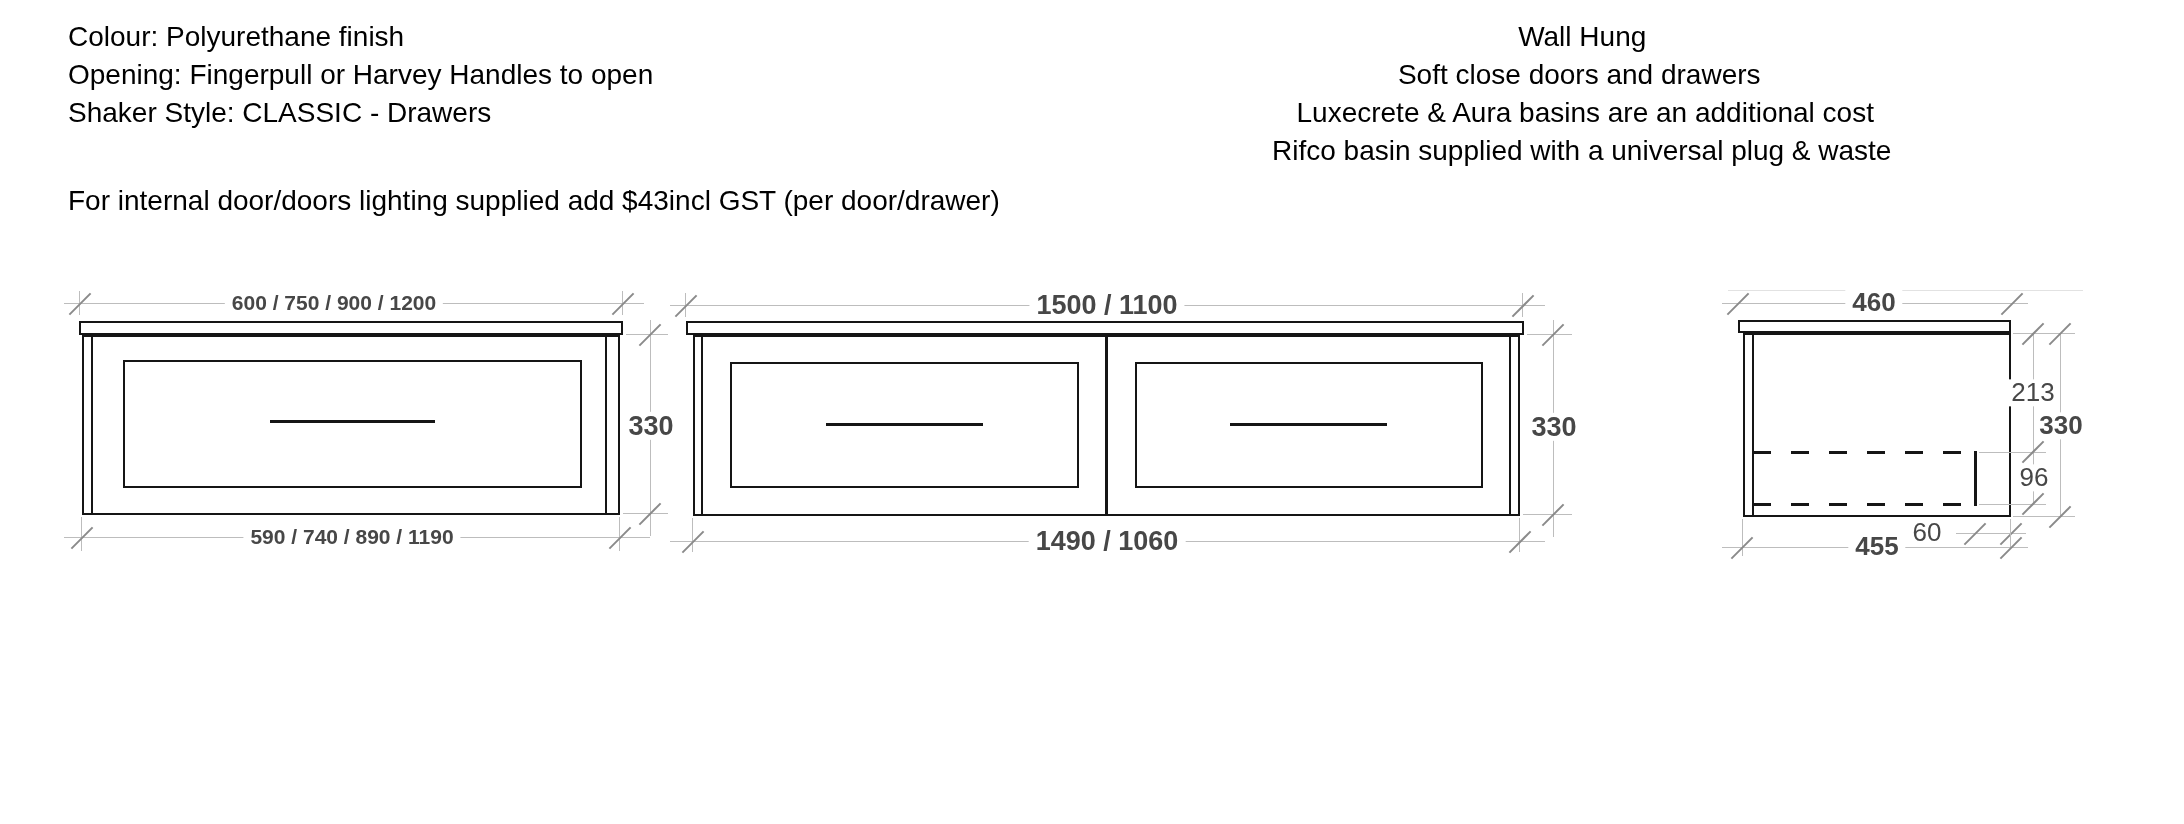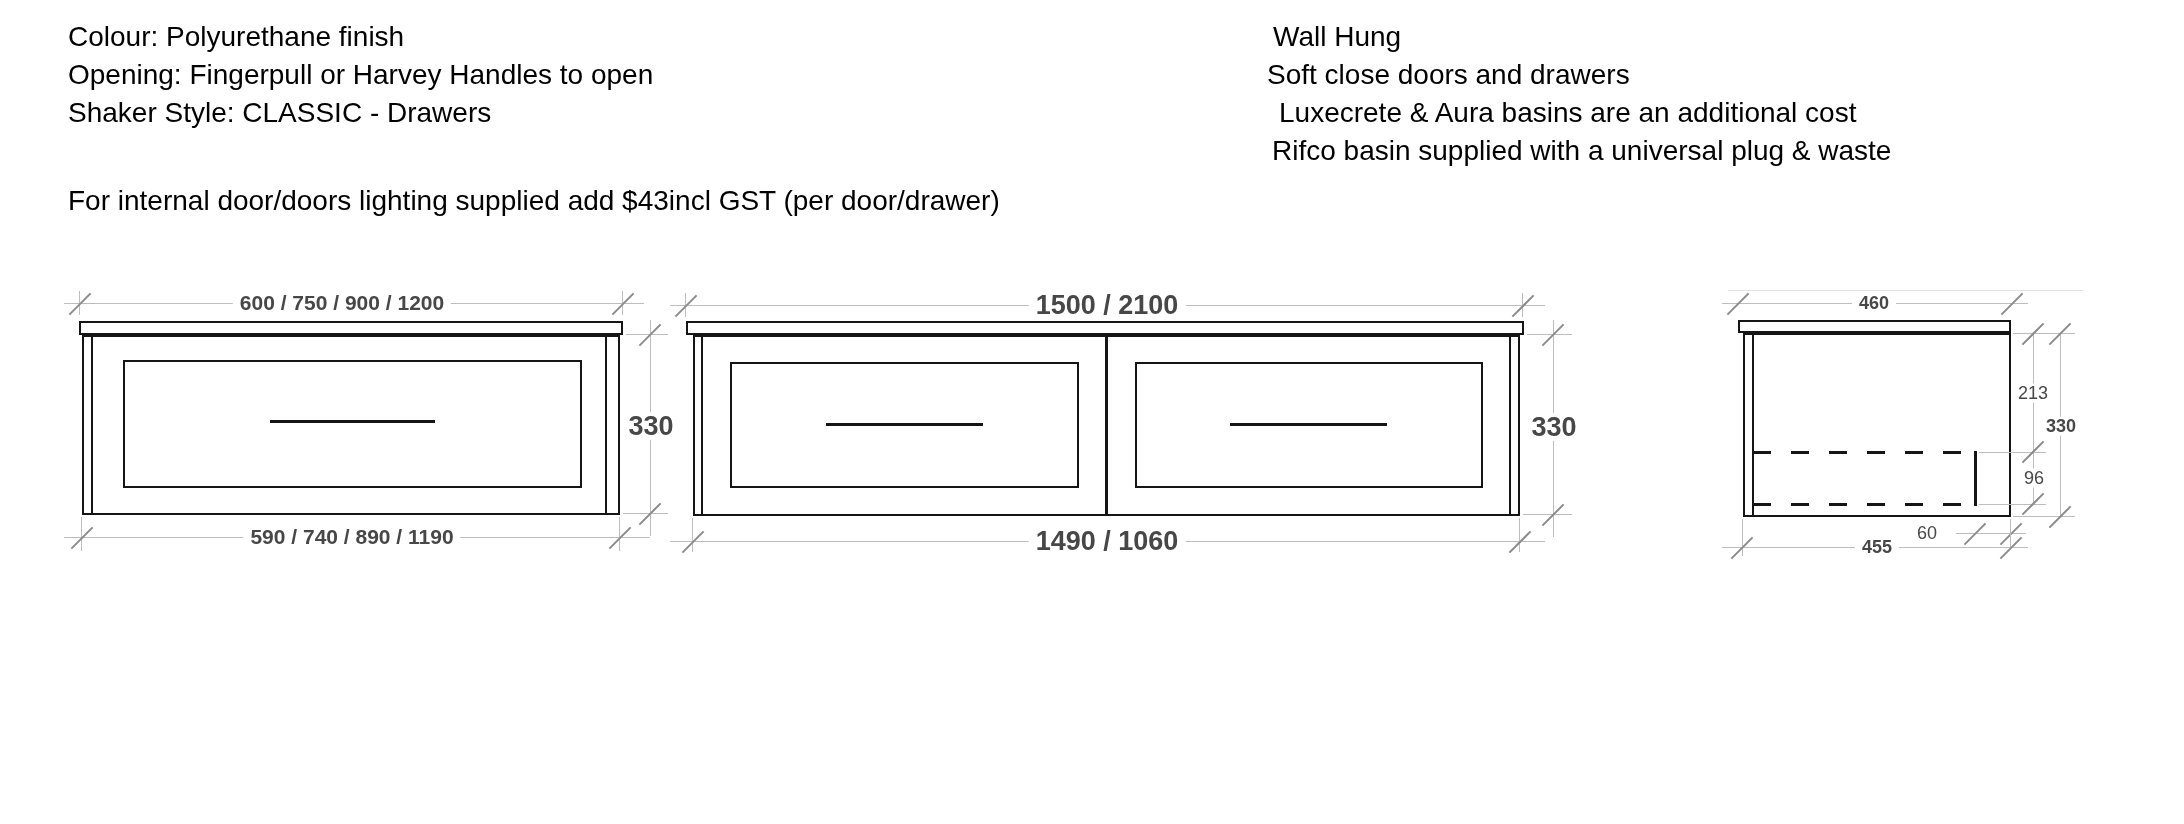--- a/index.html
+++ b/index.html
@@ -9,58 +9,58 @@
   .spec div{white-space:nowrap;}
   .hl{position:absolute;height:1px;background:#bdbdbd;}
   .vl{position:absolute;width:1px;background:#bdbdbd;}
   .tick{position:absolute;width:30px;height:2px;background:#8a8a8a;
         transform:translate(-50%,-50%) rotate(-45deg);}
   .blk{position:absolute;background:#151515;}
   .box{position:absolute;border:2px solid #151515;background:#fff;box-sizing:border-box;}
   .dim{position:absolute;color:#474747;font-weight:700;background:#fff;
        transform:translate(-50%,-50%);white-space:nowrap;line-height:1.05;padding:0 7px;}
   .dim.sm{font-size:21px;}
-  .dim.md{font-size:18px;}
+  .dim.md{font-size:26px;}
   .dim.lg{font-size:27px;}
   .dim.reg{font-weight:400;padding:0 3px;}
   .dash{position:absolute;height:3px;
         background:repeating-linear-gradient(90deg,#151515 0,#151515 18px,transparent 18px,transparent 38px);}
   .faint{position:absolute;height:1px;background:#e2e2e2;}
   .bold{font-weight:700;}
 </style>
 </head>
 <body>
 
 <div id="page">
 
   <div class="spec" style="left:68px;top:18px;">
     <div>Colour: Polyurethane finish</div>
     <div>Opening: Fingerpull or Harvey Handles to open</div>
     <div>Shaker Style: CLASSIC - Drawers</div>
   </div>
 
-  <div class="spec" style="left:1267px;top:18px;">
+  <div class="spec" style="left:1267px;top:18px;text-align:center;">
     <div style="padding-left:6px;">Wall Hung</div>
     <div>Soft close doors and drawers</div>
     <div style="padding-left:12px;">Luxecrete &amp; Aura basins are an additional cost</div>
     <div style="padding-left:5px;">Rifco basin supplied with a universal plug &amp; waste</div>
   </div>
 
   <div class="spec" style="left:68px;top:182px;line-height:37px;">
     <div>For internal door/doors lighting supplied add $43incl GST (per door/drawer)</div>
   </div>
 
   <div>
 
     <div class="vl" style="left:79px;top:291px;height:24px;"></div>
     <div class="vl" style="left:622px;top:291px;height:24px;"></div>
     <div class="hl" style="left:64px;top:303px;width:580px;"></div>
     <div class="tick" style="left:80px;top:304px;"></div>
     <div class="tick" style="left:623px;top:304px;"></div>
-    <div class="dim sm" style="left:342px;top:303px;">600 / 750 / 900 / 1200</div>
+    <div class="dim sm" style="left:334px;top:303px;">600 / 750 / 900 / 1200</div>
 
     <div class="box" style="left:79px;top:321px;width:544px;height:14px;"></div>
 
     <div class="box" style="left:82px;top:335px;width:538px;height:180px;"></div>
 
     <div class="blk" style="left:91px;top:337px;width:2px;height:176px;"></div>
     <div class="blk" style="left:605px;top:337px;width:2px;height:176px;"></div>
 
     <div class="box" style="left:123px;top:360px;width:459px;height:128px;"></div>
 
@@ -81,21 +81,21 @@
     <div class="dim sm" style="left:352px;top:537px;">590 / 740 / 890 / 1190</div>
   </div>
 
   <div>
 
     <div class="vl" style="left:685px;top:293px;height:24px;"></div>
     <div class="vl" style="left:1522px;top:293px;height:24px;"></div>
     <div class="hl" style="left:670px;top:305px;width:875px;"></div>
     <div class="tick" style="left:686px;top:306px;"></div>
     <div class="tick" style="left:1523px;top:306px;"></div>
-    <div class="dim lg" style="left:1107px;top:305px;">1500 / 2100</div>
+    <div class="dim lg" style="left:1107px;top:305px;">1500 / 1100</div>
 
     <div class="box" style="left:686px;top:321px;width:838px;height:14px;"></div>
 
     <div class="box" style="left:693px;top:335px;width:827px;height:181px;"></div>
 
     <div class="blk" style="left:701px;top:337px;width:2px;height:177px;"></div>
     <div class="blk" style="left:1509px;top:337px;width:2px;height:177px;"></div>
     <div class="blk" style="left:1105px;top:337px;width:3px;height:177px;"></div>
 
     <div class="box" style="left:730px;top:362px;width:349px;height:126px;"></div>

